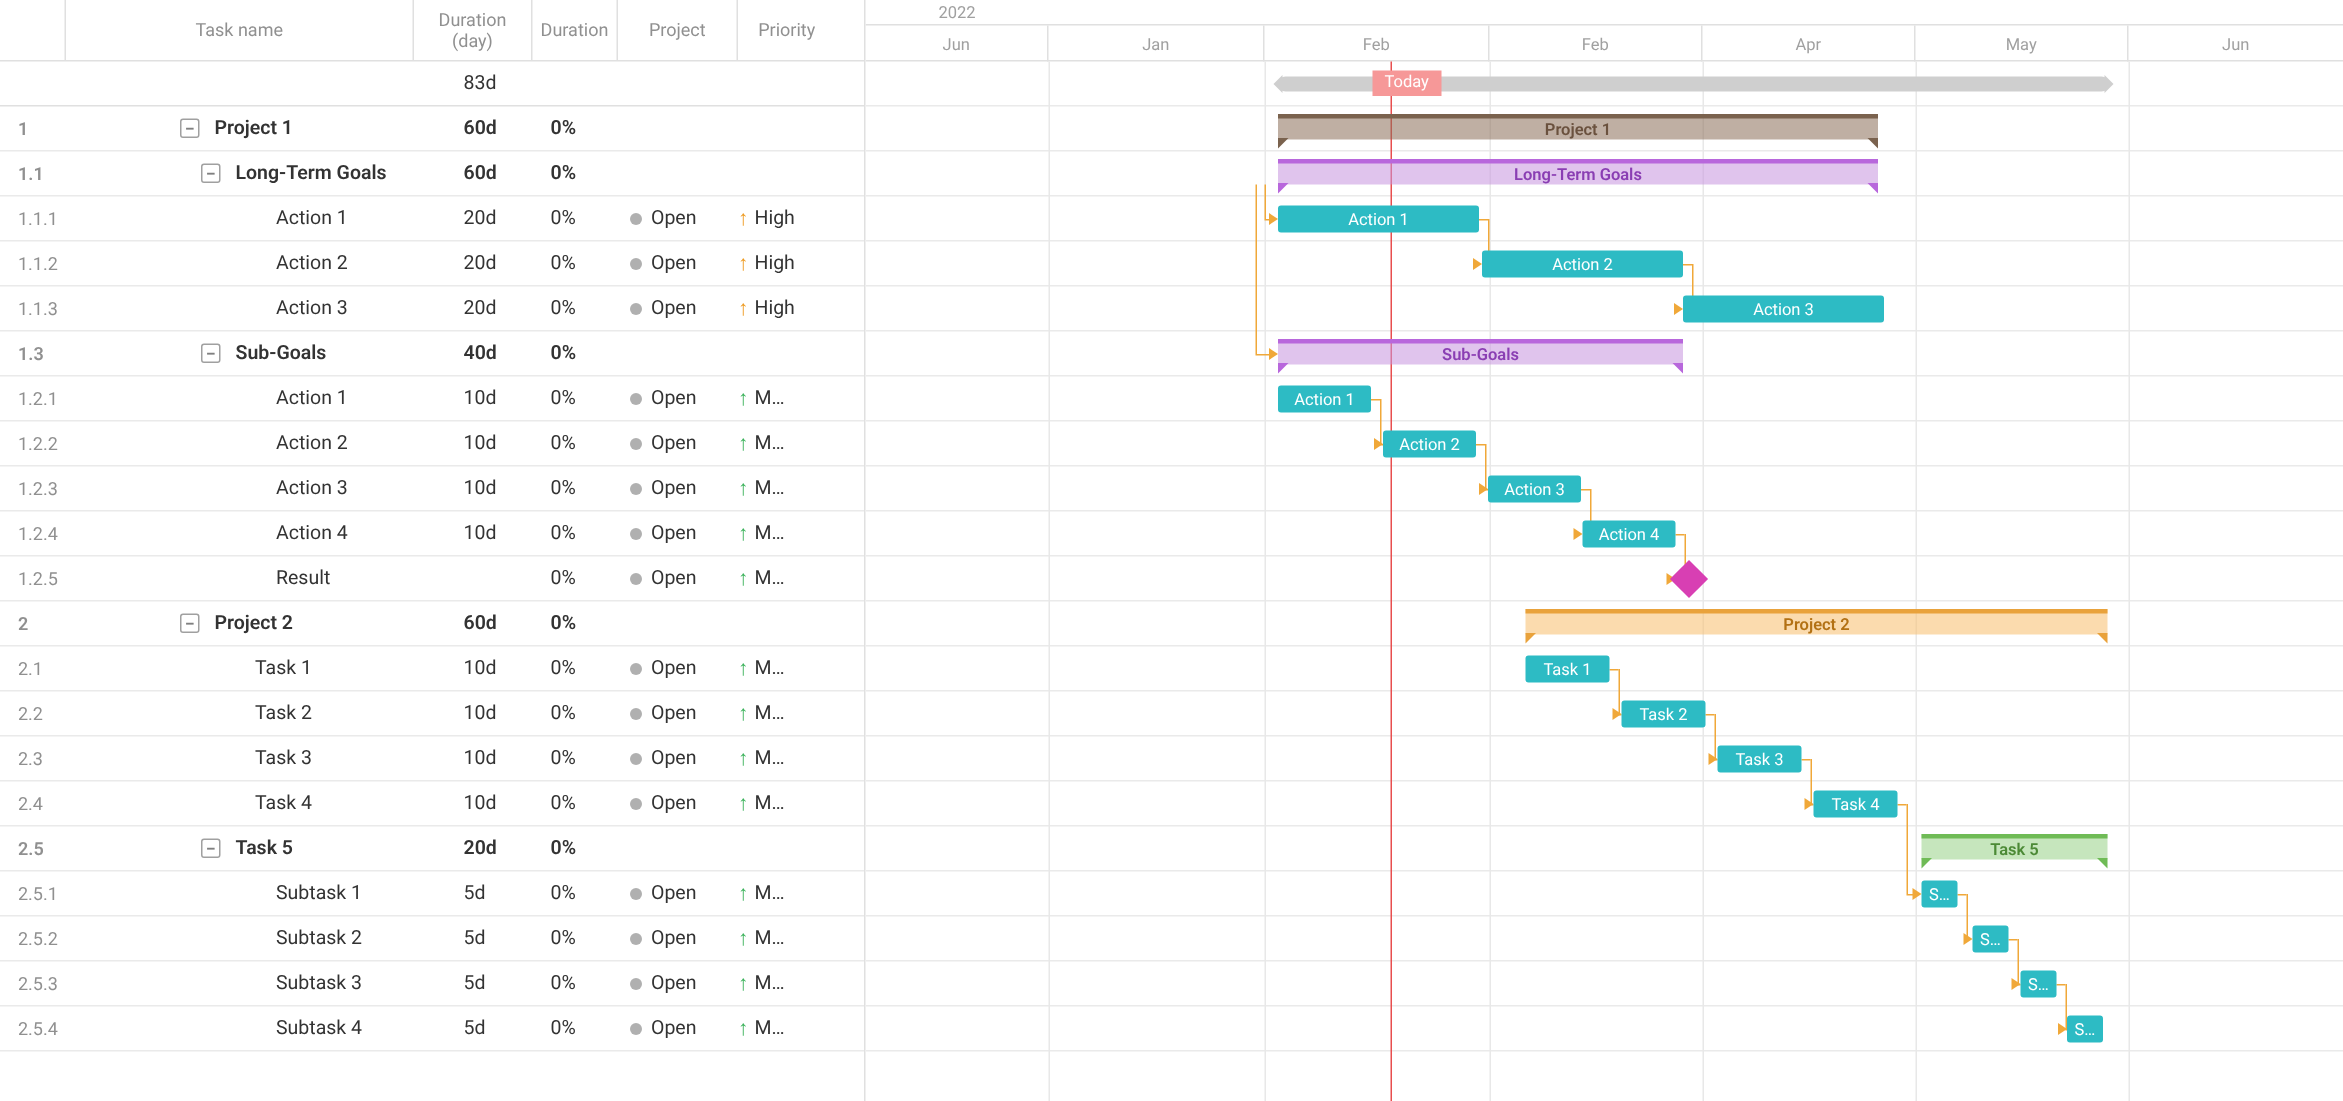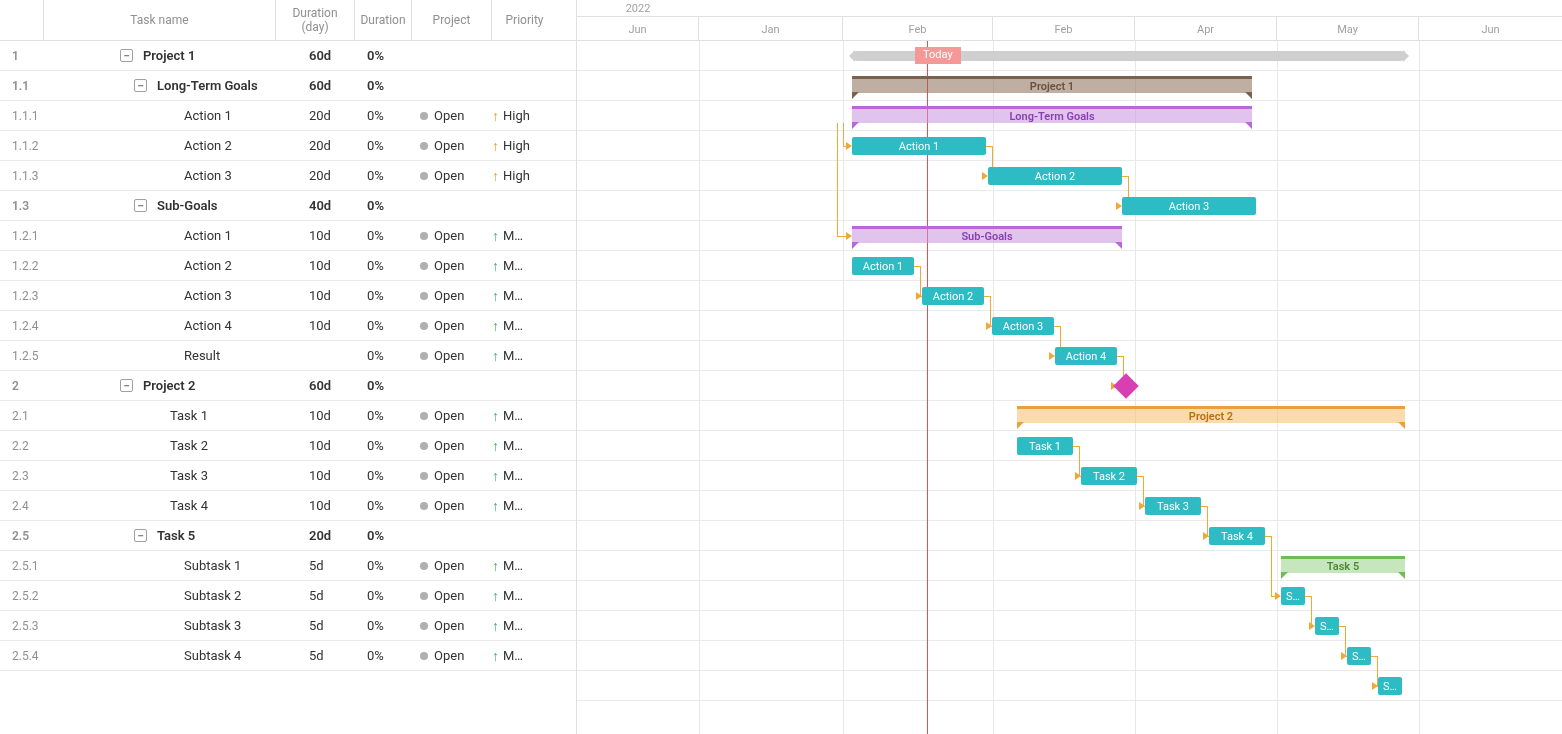--- a/index.html
+++ b/index.html
@@ -99,20 +99,28 @@
     <div class="hdr">
       <div class="hcell id"></div>
       <div class="hcell name">Task name</div>
       <div class="hcell dur">
         <span>Duration</span>
         <span>(day)</span>
       </div>
       <div class="hcell prog">Duration</div>
       <div class="hcell status">Project</div>
       <div class="hcell prio">Priority</div>
+    </div>
+    <div class="sum">
+      <div class="c id"></div>
+      <div class="c name"></div>
+      <div class="c dur sval">83d</div>
+      <div class="c prog"></div>
+      <div class="c status"></div>
+      <div class="c prio"></div>
     </div>
     <div id="grid-rows">
         <div class="row bold">
           <div class="c id">1</div>
           <div class="c name" style="padding-left: 76px;">
             <span class="exp">−</span>
             <span>Project 1</span>
           </div>
           <div class="c dur">60d</div>
           <div class="c prog">0%</div>

